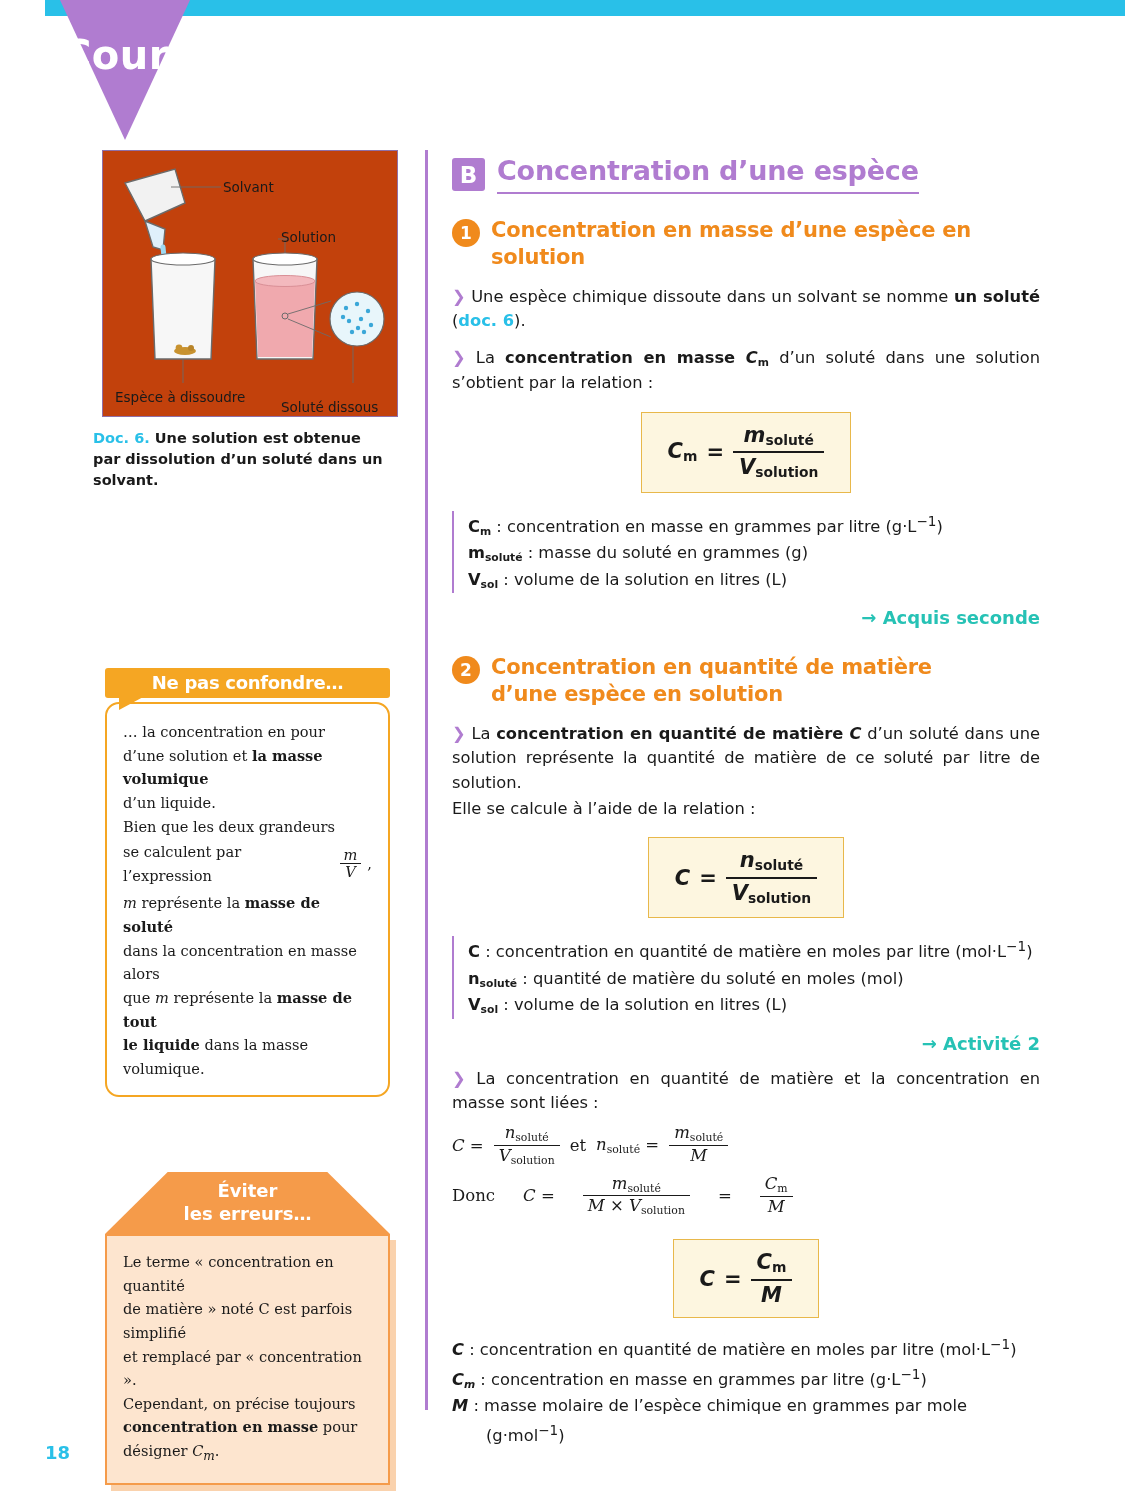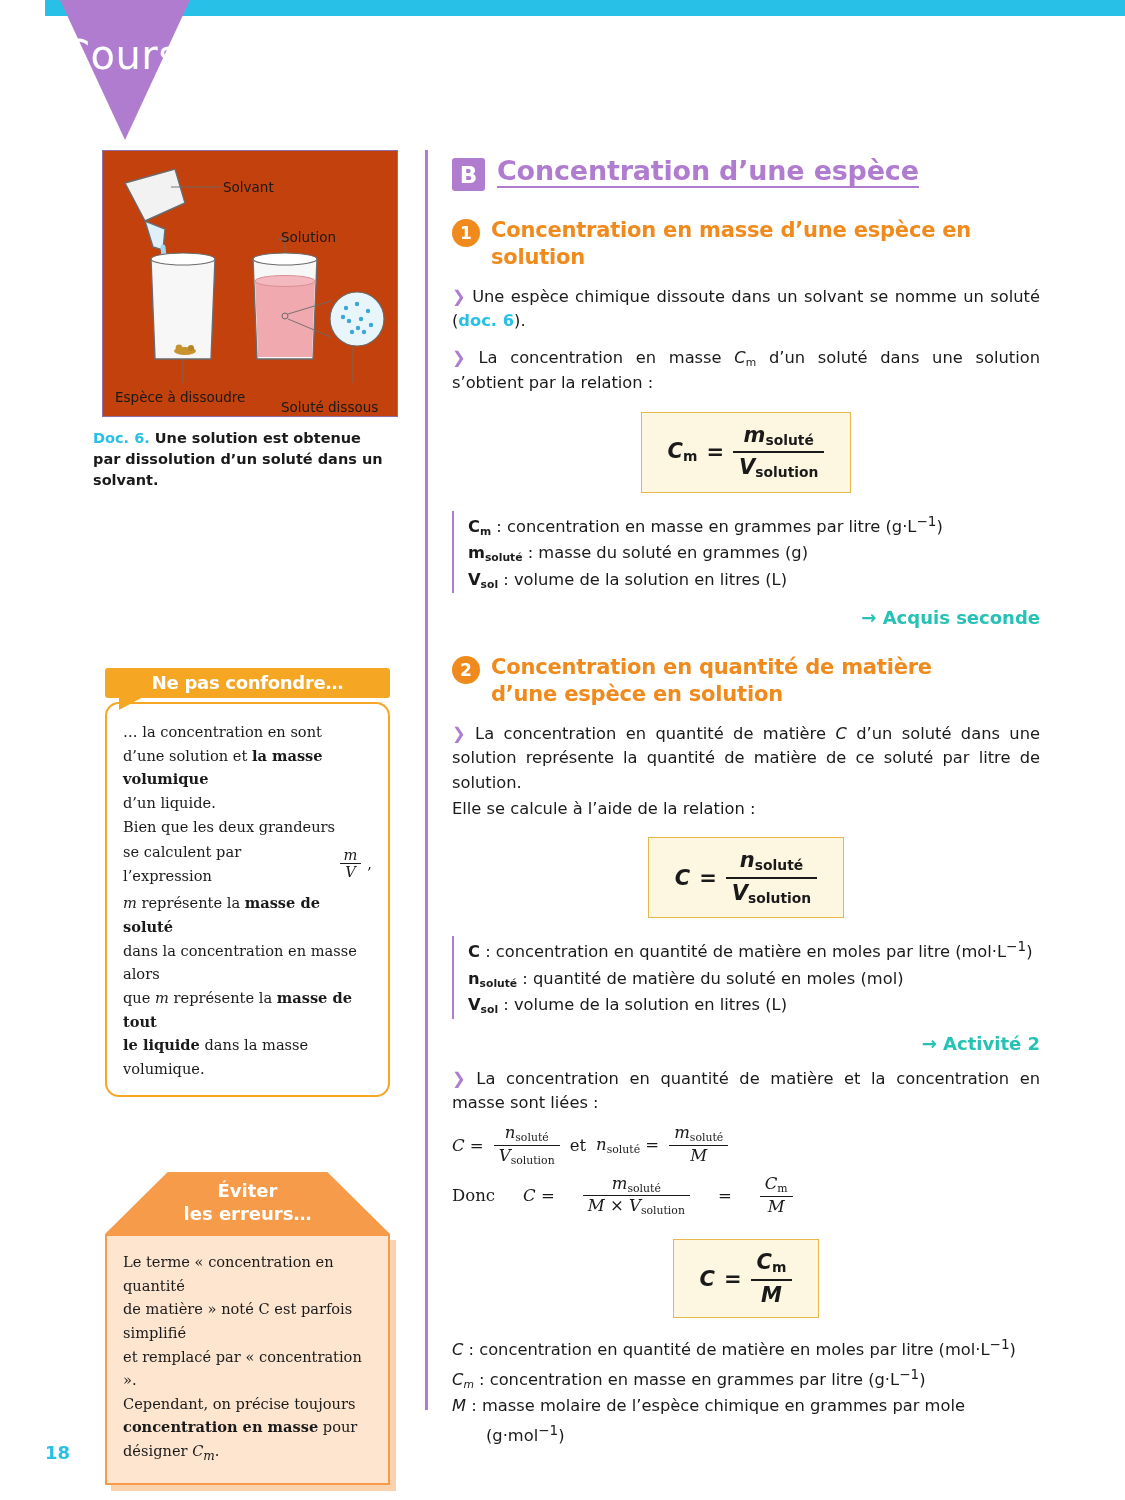--- a/index.html
+++ b/index.html
@@ -5,21 +5,21 @@
   html,body{margin:0;padding:0;}
   body{
     width:1125px;height:1500px;position:relative;background:#ffffff;
     font-family:"DejaVu Sans", sans-serif;color:#1a1a1a;overflow:hidden;
   }
   .topbar{position:absolute;left:45px;top:0;width:1080px;height:16px;background:#29c0e8;}
   .tri{position:absolute;left:60px;top:0;width:0;height:0;
        border-left:65px solid transparent;border-right:65px solid transparent;
        border-top:140px solid #b07cd0;}
   .cours-label{position:absolute;left:62px;top:32px;font-family:"DejaVu Sans", sans-serif;
-       font-weight:normal;font-size:40px;color:#ffffff;letter-spacing:0.5px;}
+       font-weight:bold;font-size:40px;color:#ffffff;letter-spacing:0.5px;}
   .vline{position:absolute;left:425px;top:150px;width:3px;height:1260px;background:#b07cd0;}
 
   
   .doc-box{position:absolute;left:102px;top:150px;width:294px;height:265px;
       border:1.5px solid #8f6fa8;background:#c2410c;}
   .doc-caption{position:absolute;left:93px;top:428px;width:300px;font-size:14.5px;
       font-weight:bold;line-height:1.45;color:#1a1a1a;}
   .doc-caption .lbl{color:#29c0e8;}
 
   .npc-wrap{position:absolute;left:105px;top:668px;width:285px;}
@@ -50,30 +50,30 @@
       box-shadow:6px 6px 0 rgba(245,155,74,0.45);}
   .eviter-body b{font-weight:bold;}
 
   
   .right{position:absolute;left:452px;top:155px;width:588px;}
   .sec-head{display:flex;align-items:flex-start;gap:12px;}
   .badgeB{width:33px;height:33px;background:#b07cd0;color:#fff;font-weight:bold;font-size:23px;
       display:flex;align-items:center;justify-content:center;border-radius:3px;flex:0 0 auto;margin-top:3px;}
   .sec-title{font-size:27px;font-weight:bold;color:#b07cd0;line-height:1.22;
       letter-spacing:-0.2px;}
-  .sec-title .u{border-bottom:2.5px solid #b07cd0;padding-bottom:0;}
+  .sec-title .u{border-bottom:2.5px solid #b07cd0;padding-bottom:6px;}
 
   .sub-head{display:flex;align-items:flex-start;gap:11px;margin-top:26px;}
   .badgeN{width:28px;height:28px;background:#f08a1c;color:#fff;font-weight:bold;font-size:17px;
       border-radius:50%;display:flex;align-items:center;justify-content:center;flex:0 0 auto;margin-top:2px;}
   .sub-title{font-size:21px;font-weight:bold;color:#f08a1c;line-height:1.3;letter-spacing:-0.2px;}
 
   p.para{font-size:16.3px;line-height:1.5;margin:13px 0 0 0;text-align:justify;}
   .bullet{color:#b07cd0;font-weight:bold;}
-  b{font-weight:normal;}
+  b{font-weight:bold;}
   .lnk{color:#29c0e8;font-weight:bold;}
 
   .formula{margin:16px auto 0 auto;border:1.6px solid #e8b84b;background:#fdf6e0;
       display:inline-block;padding:10px 26px;}
   .fcenter{text-align:center;}
   .fmath{font-size:21px;font-weight:bold;display:inline-flex;align-items:center;gap:9px;}
   .ffrac{display:inline-block;text-align:center;line-height:1.15;}
   .ffrac .n{display:block;border-bottom:2px solid #1a1a1a;padding:0 6px 2px 6px;}
   .ffrac .d{display:block;padding:2px 6px 0 6px;}
   .sub{font-size:0.66em;vertical-align:-0.25em;}
@@ -162,21 +162,21 @@
   <span>Une solution est obtenue par dissolution d’un soluté dans un solvant.</span>
 </div>
 
 <div class="npc-wrap">
   <div class="npc-banner">
     <div class="band"></div>
     <div class="tip"></div>
     <div class="npc-title">Ne pas confondre…</div>
   </div>
   <div class="npc-body">
-    <div><span>… la concentration en sont</span></div>
+    <div><span>… la concentration en pour</span></div>
     <div>
       <span>d’une solution et </span><b>la masse volumique</b>
     </div>
     <div><span>d’un liquide.</span></div>
     <div><span>Bien que les deux grandeurs</span></div>
     <div style="display:flex;align-items:center;gap:6px;margin-top:2px;">
       <span>se calculent par l’expression</span>
       <span class="frac">
         <span class="num">m</span>
         <span class="den">V</span>

